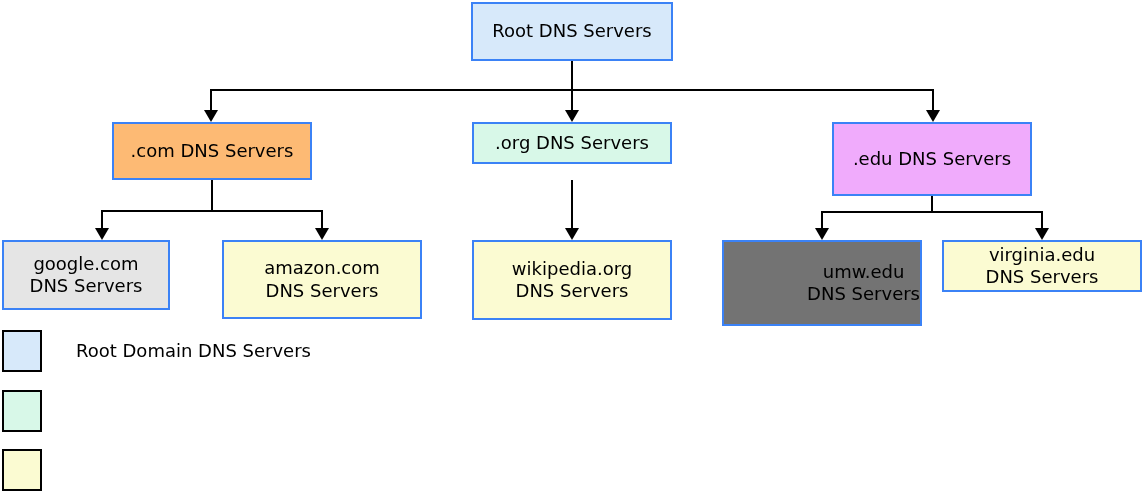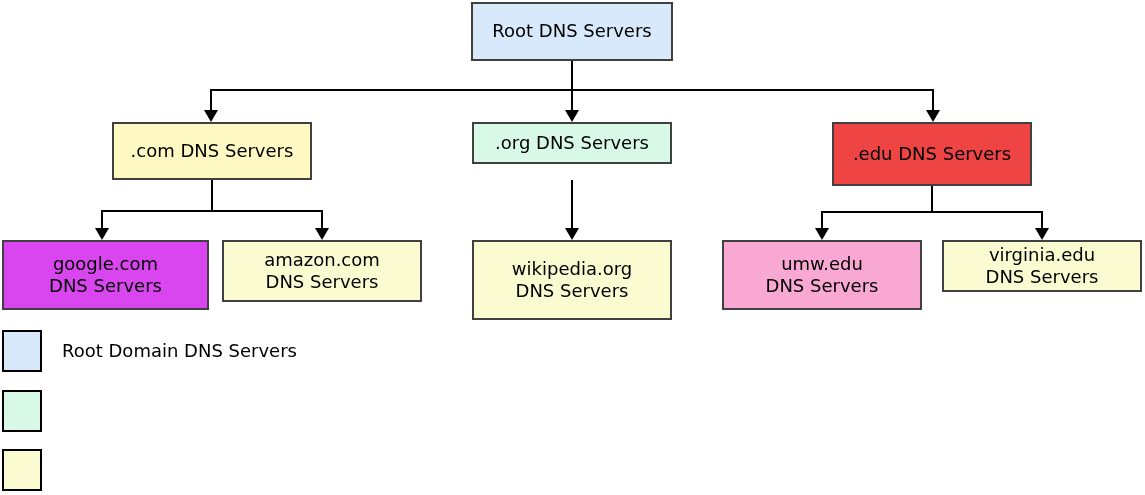--- a/index.html
+++ b/index.html
@@ -9,39 +9,39 @@
     height: 495px;
     background: #ffffff;
     font-family: "DejaVu Sans", "Liberation Sans", sans-serif;
     color: #000000;
     overflow: hidden;
   }
   .connectors { position: absolute; left: 0; top: 0; }
   .node {
     position: absolute;
     box-sizing: border-box;
-    border: 2px solid #404040;
+    border: 2px solid #3b82f6;
     display: flex;
     align-items: center;
     justify-content: center;
     text-align: center;
     font-size: 18px;
     line-height: 1.25;
   }
   .swatch {
     position: absolute;
     left: 2px;
     width: 40px;
     height: 42px;
     box-sizing: border-box;
     border: 2px solid #000000;
   }
   .legend-label {
     position: absolute;
-    left: 62px;
+    left: 76px;
     height: 42px;
     line-height: 42px;
     font-size: 18px;
     white-space: nowrap;
     text-align: right;
   }
 </style>
 </head>
 <body>
 
@@ -66,49 +66,49 @@
       <polygon points="565,228 579,228 572,240"></polygon>
       <polygon points="815,228 829,228 822,240"></polygon>
       <polygon points="1035,228 1049,228 1042,240"></polygon>
     </g>
   </svg>
 
   <div class="node" style="left: 471px; top: 2px; width: 202px; height: 59px; background-color: rgb(215, 233, 250);">
     <span>Root DNS Servers</span>
   </div>
 
-  <div class="node" style="left: 112px; top: 122px; width: 200px; height: 58px; background-color: #fef9c3;">
+  <div class="node" style="left: 112px; top: 122px; width: 200px; height: 58px; background-color: #fdba74;">
     <span>.com DNS Servers</span>
   </div>
   <div class="node" style="left: 472px; top: 122px; width: 200px; height: 42px; background-color: rgb(216, 248, 232);">
     <span>.org DNS Servers</span>
   </div>
-  <div class="node" style="left: 832px; top: 122px; width: 200px; height: 64px; background-color: #ef4444;">
+  <div class="node" style="left: 832px; top: 122px; width: 200px; height: 74px; background-color: #f0abfc;">
     <span>.edu DNS Servers</span>
   </div>
 
-  <div class="node" style="left: 2px; top: 240px; width: 207px; height: 70px; background-color: #d946ef;">
+  <div class="node" style="left: 2px; top: 240px; width: 168px; height: 70px; background-color: #e5e5e5;">
     <div>
       <div>google.com</div>
       <div>DNS Servers</div>
     </div>
   </div>
-  <div class="node" style="left: 222px; top: 240px; width: 200px; height: 62px; background-color: rgb(251, 251, 210);">
+  <div class="node" style="left: 222px; top: 240px; width: 200px; height: 79px; background-color: rgb(251, 251, 210);">
     <div>
       <div>amazon.com</div>
       <div>DNS Servers</div>
     </div>
   </div>
   <div class="node" style="left: 472px; top: 240px; width: 200px; height: 80px; background-color: rgb(251, 251, 210);">
     <div>
       <div>wikipedia.org</div>
       <div>DNS Servers</div>
     </div>
   </div>
-  <div class="node" style="left: 722px; top: 240px; width: 200px; height: 70px; background-color: #f9a8d4;">
+  <div class="node" style="left: 722px; top: 240px; width: 200px; height: 86px; background-color: #737373; justify-content: flex-end;">
     <div>
       <div>umw.edu</div>
       <div>DNS Servers</div>
     </div>
   </div>
   <div class="node" style="left: 942px; top: 240px; width: 200px; height: 52px; background-color: rgb(251, 251, 210);">
     <div>
       <div>virginia.edu</div>
       <div>DNS Servers</div>
     </div>

